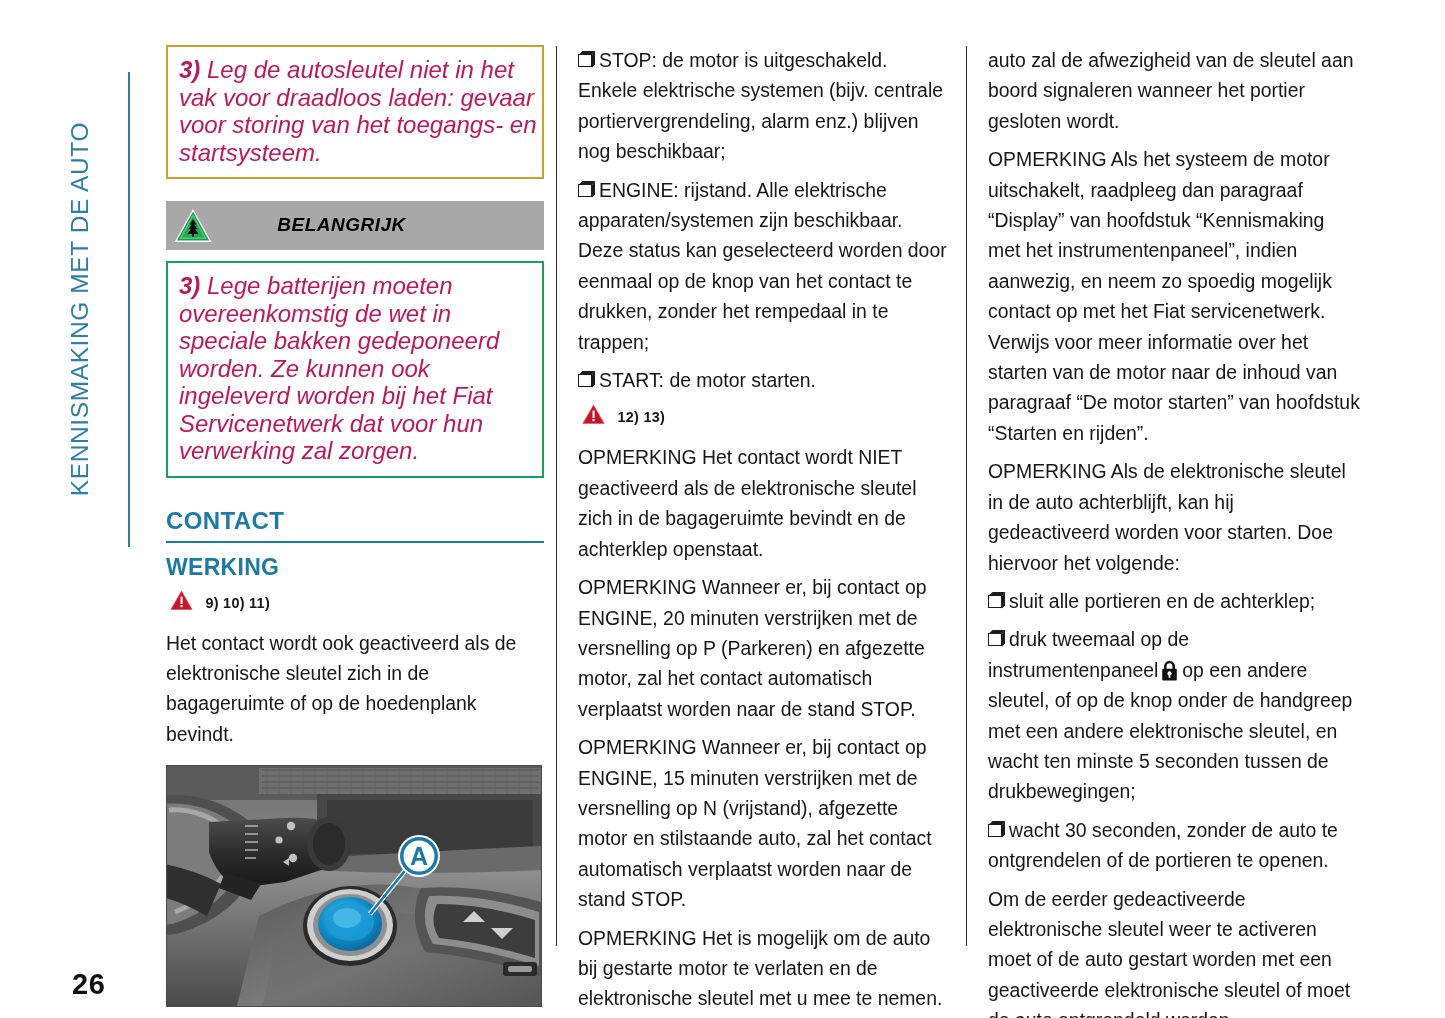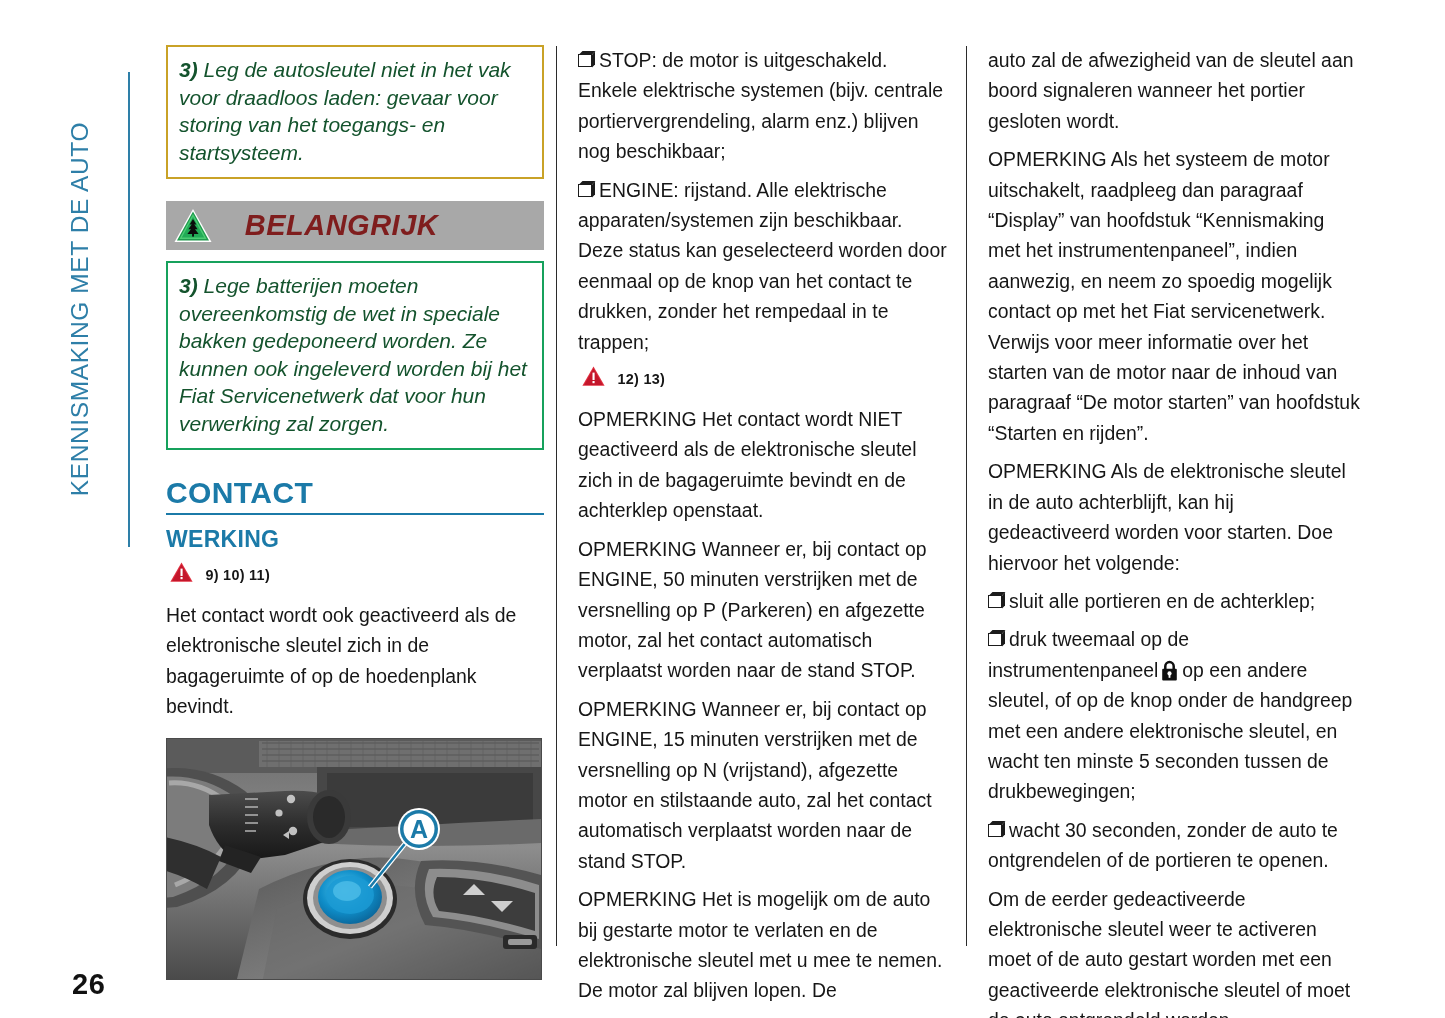--- a/index.html
+++ b/index.html
@@ -80,46 +80,46 @@
     margin: 0;
   }
   p.para + p.para { margin-top: 8px; }
 
   
   .callout {
     box-sizing: border-box;
     border: 2.2px solid #c9a227;
     padding: 9px 1px 11px 11px;
     font-style: italic;
-    font-size: 21px;
+    font-size: 24px;
     line-height: 27.5px;
-    color: #14532d;
+    color: #be185d;
   }
   .callout.green { border-color: #16a15c; }
   .callout b { font-style: italic; font-weight: 700; }
   #box-warning { margin-bottom: 22px; }
   #box-important-body { margin-top: 0px; }
 
   
   .banner {
     background: #a8a8a8;
     height: 49px;
     display: flex;
     align-items: center;
     padding-left: 7px;
     box-sizing: border-box;
     margin-bottom: 11px;
   }
   .banner-title {
     flex: 1;
     text-align: center;
-    color: #7f1d1d;
+    color: #000000;
     font-weight: 700;
     font-style: italic;
-    font-size: 29px;
+    font-size: 19px;
     letter-spacing: 0.5px;
     padding-right: 74px;
   }
 
   
   .icon-env { width: 40px; height: 38px; flex: 0 0 auto; }
   .icon-warn { width: 27px; height: 24px; vertical-align: -4px; margin-right: 5px; }
   .icon-lock {
     width: 17px; height: 21px;
     display: inline-block;
@@ -135,21 +135,21 @@
   .ref-nums {
     font-size: 14.4px;
     font-weight: 700;
     letter-spacing: 0.3px;
     color: #161616;
   }
 
   
   h1.section {
     margin: 26px 0 4px 0;
-    font-size: 30px;
+    font-size: 24px;
     font-weight: 700;
     color: #1b7aa8;
     letter-spacing: 0.4px;
     border-bottom: 2.4px solid #1b7aa8;
     padding-bottom: 3px;
     line-height: 34px;
   }
   h2.subsection {
     margin: 11px 0 0 0;
     font-size: 23px;
@@ -369,36 +369,39 @@
   </div>
 
   <div class="col" id="col-mid">
 
     <p class="para">
       <span class="bullet"></span><span>STOP: de motor is uitgeschakeld. Enkele elektrische systemen (bijv. centrale portiervergrendeling, alarm enz.) blijven nog beschikbaar;</span>
     </p>
     <p class="para">
       <span class="bullet"></span><span>ENGINE: rijstand. Alle elektrische apparaten/systemen zijn beschikbaar. Deze status kan geselecteerd worden door eenmaal op de knop van het contact te drukken, zonder het rempedaal in te trappen;</span>
     </p>
+    <p class="para">
+      <span class="bullet"></span><span>START: de motor starten.</span>
+    </p>
 
     <div class="ref-line">
       <span class="icon-warn">
         <svg viewBox="0 0 27 24" width="27" height="24">
           <path d="M13.5 1.3 L26 22.6 L1 22.6 Z" fill="#ffffff"></path>
           <path d="M13.5 2.6 L24.6 21.8 L2.4 21.8 Z" fill="#e03040"></path>
           <path d="M13.5 4.4 L22.9 20.9 L4.1 20.9 Z" fill="#c4162b"></path>
           <rect x="12.5" y="8.6" width="2.1" height="7.4" fill="#ffffff"></rect>
           <rect x="12.5" y="17" width="2.1" height="2.2" fill="#ffffff"></rect>
         </svg>
       </span>
       <span class="ref-nums">12)  13)</span>
     </div>
 
     <p class="para">OPMERKING Het contact wordt NIET geactiveerd als de elektronische sleutel zich in de bagageruimte bevindt en de achterklep openstaat.</p>
-    <p class="para">OPMERKING Wanneer er, bij contact op ENGINE, 50 minuten verstrijken met de versnelling op P (Parkeren) en afgezette motor, zal het contact automatisch verplaatst worden naar de stand STOP.</p>
+    <p class="para">OPMERKING Wanneer er, bij contact op ENGINE, 20 minuten verstrijken met de versnelling op P (Parkeren) en afgezette motor, zal het contact automatisch verplaatst worden naar de stand STOP.</p>
     <p class="para">OPMERKING Wanneer er, bij contact op ENGINE, 15 minuten verstrijken met de versnelling op N (vrijstand), afgezette motor en stilstaande auto, zal het contact automatisch verplaatst worden naar de stand STOP.</p>
     <p class="para">OPMERKING Het is mogelijk om de auto bij gestarte motor te verlaten en de elektronische sleutel met u mee te nemen. De motor zal blijven lopen. De</p>
   </div>
 
   <div class="col" id="col-right">
     <p class="para">auto zal de afwezigheid van de sleutel aan boord signaleren wanneer het portier gesloten wordt.</p>
     <p class="para">OPMERKING Als het systeem de motor uitschakelt, raadpleeg dan paragraaf “Display” van hoofdstuk “Kennismaking met het instrumentenpaneel”, indien aanwezig, en neem zo spoedig mogelijk contact op met het Fiat servicenetwerk. Verwijs voor meer informatie over het starten van de motor naar de inhoud van paragraaf “De motor starten” van hoofdstuk “Starten en rijden”.</p>
     <p class="para">OPMERKING Als de elektronische sleutel in de auto achterblijft, kan hij gedeactiveerd worden voor starten. Doe hiervoor het volgende:</p>
 
     <p class="para">

